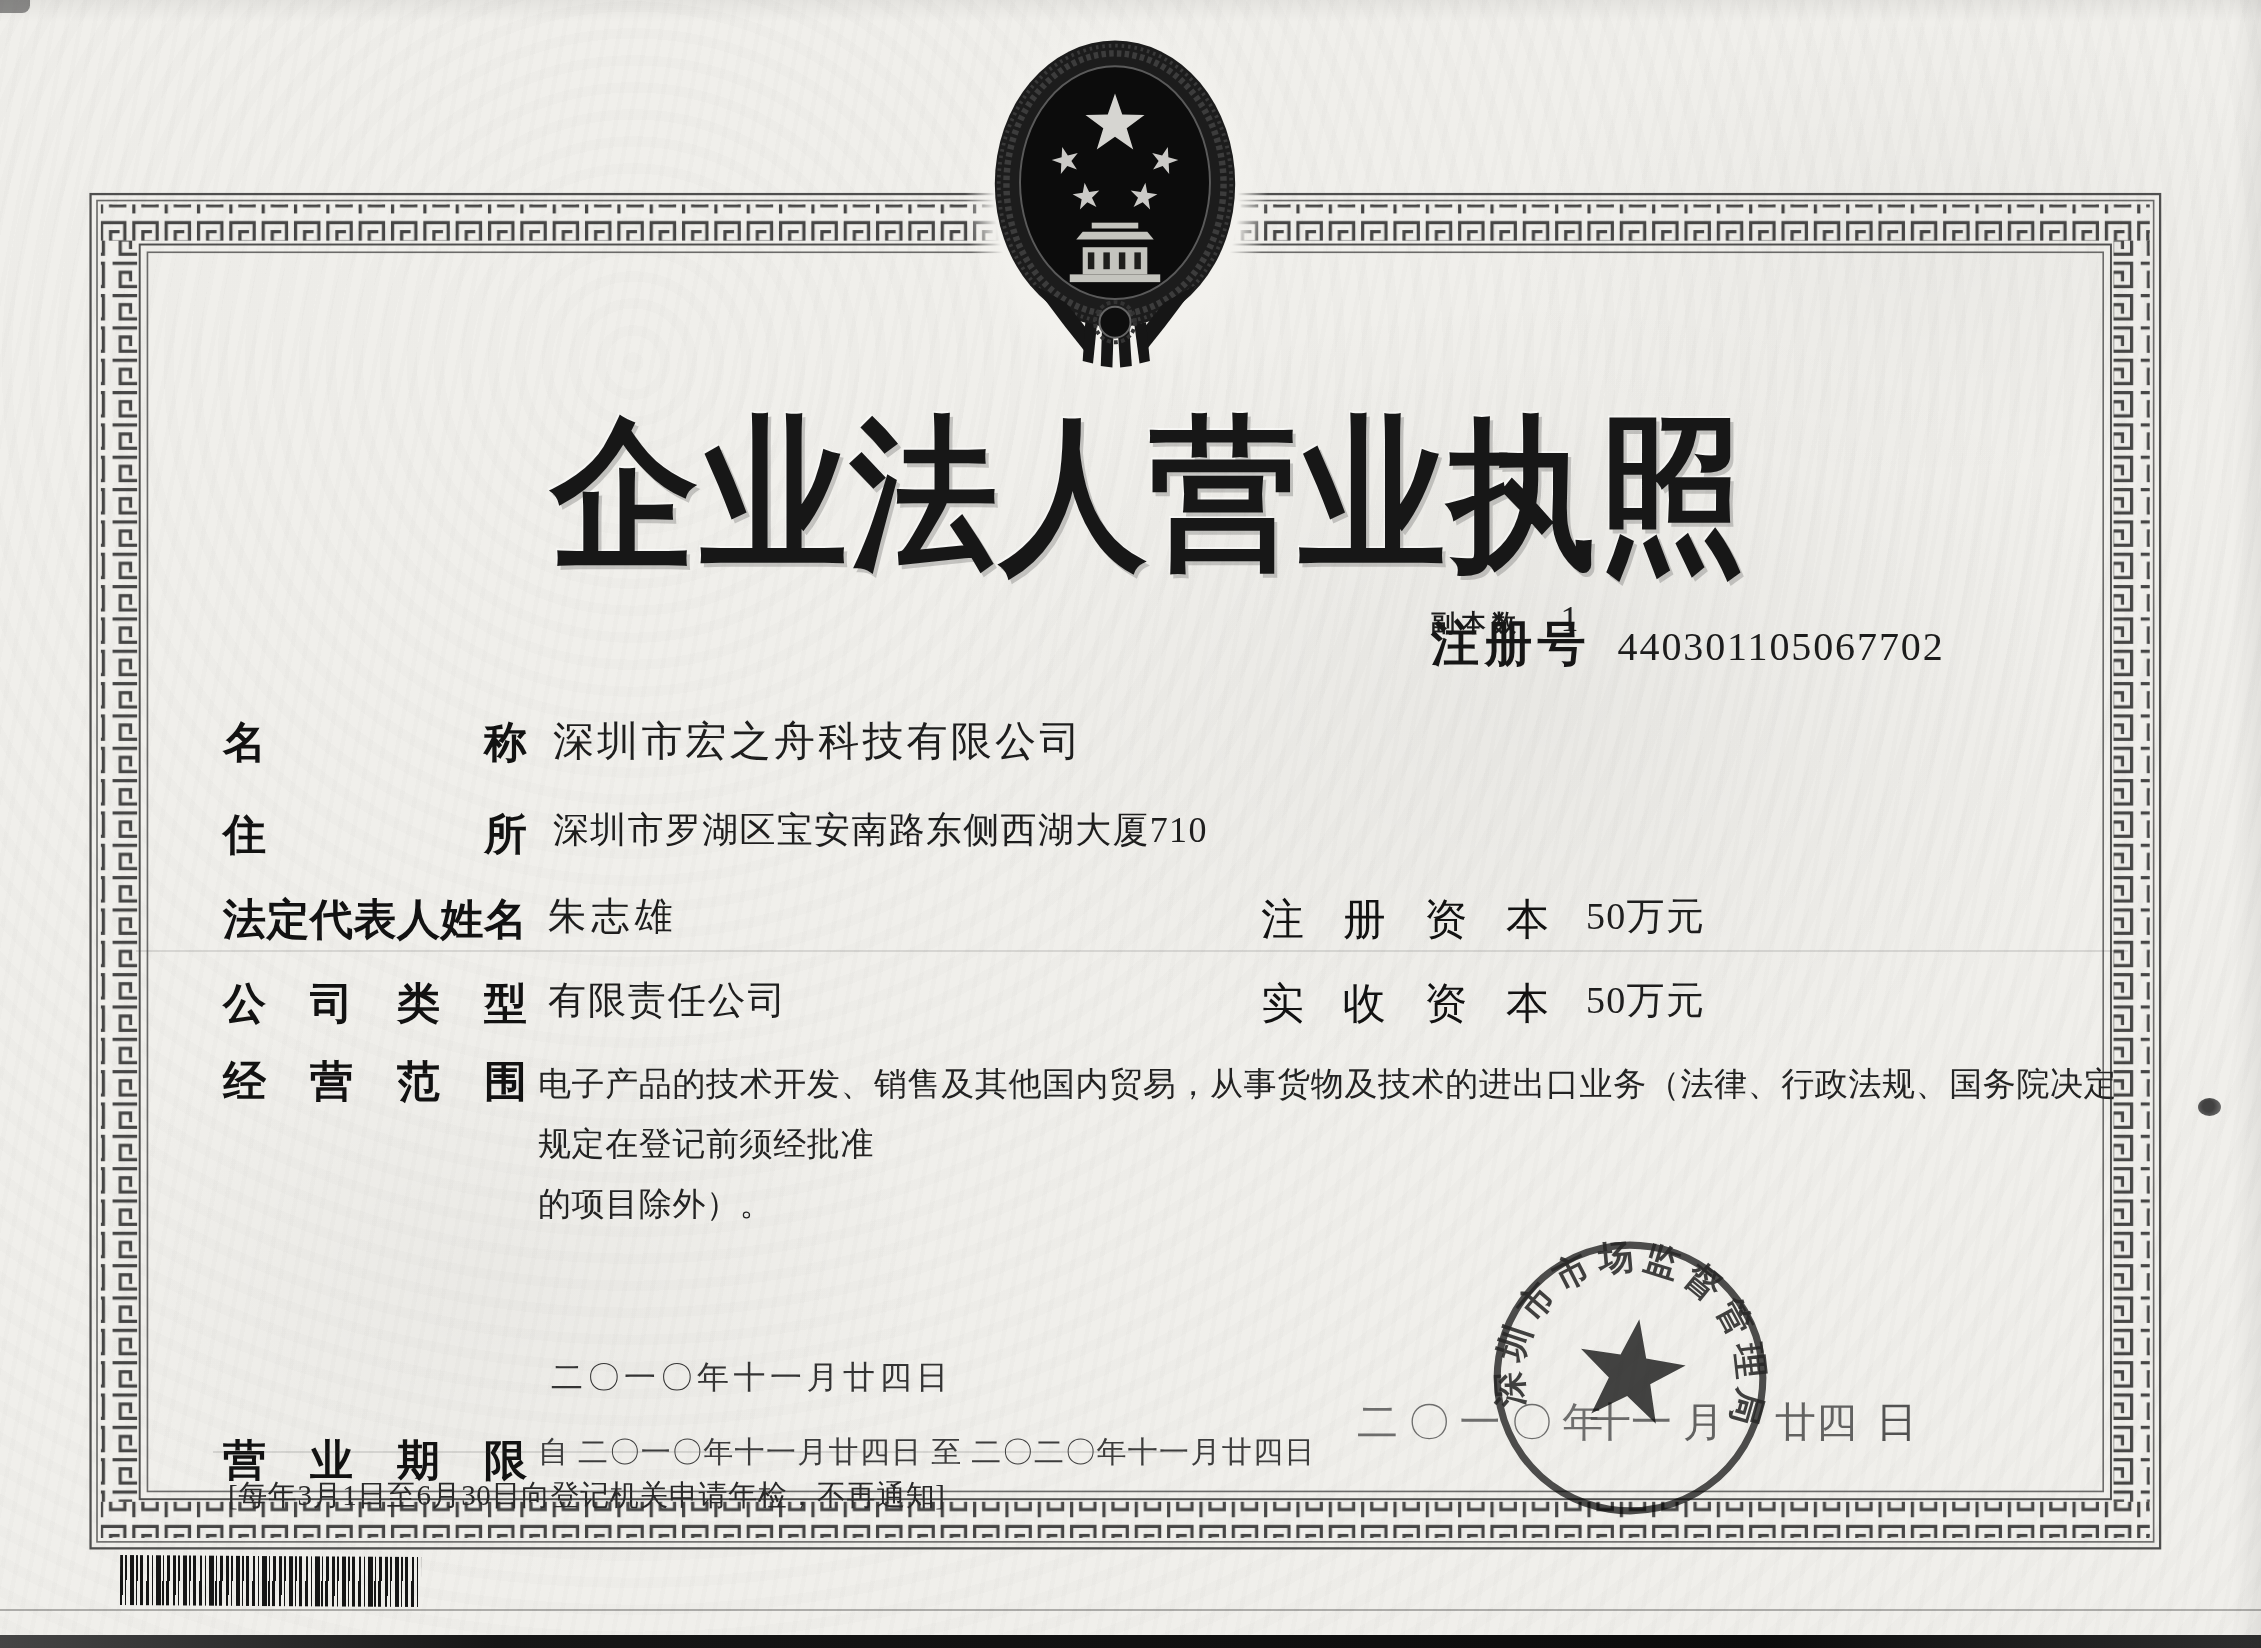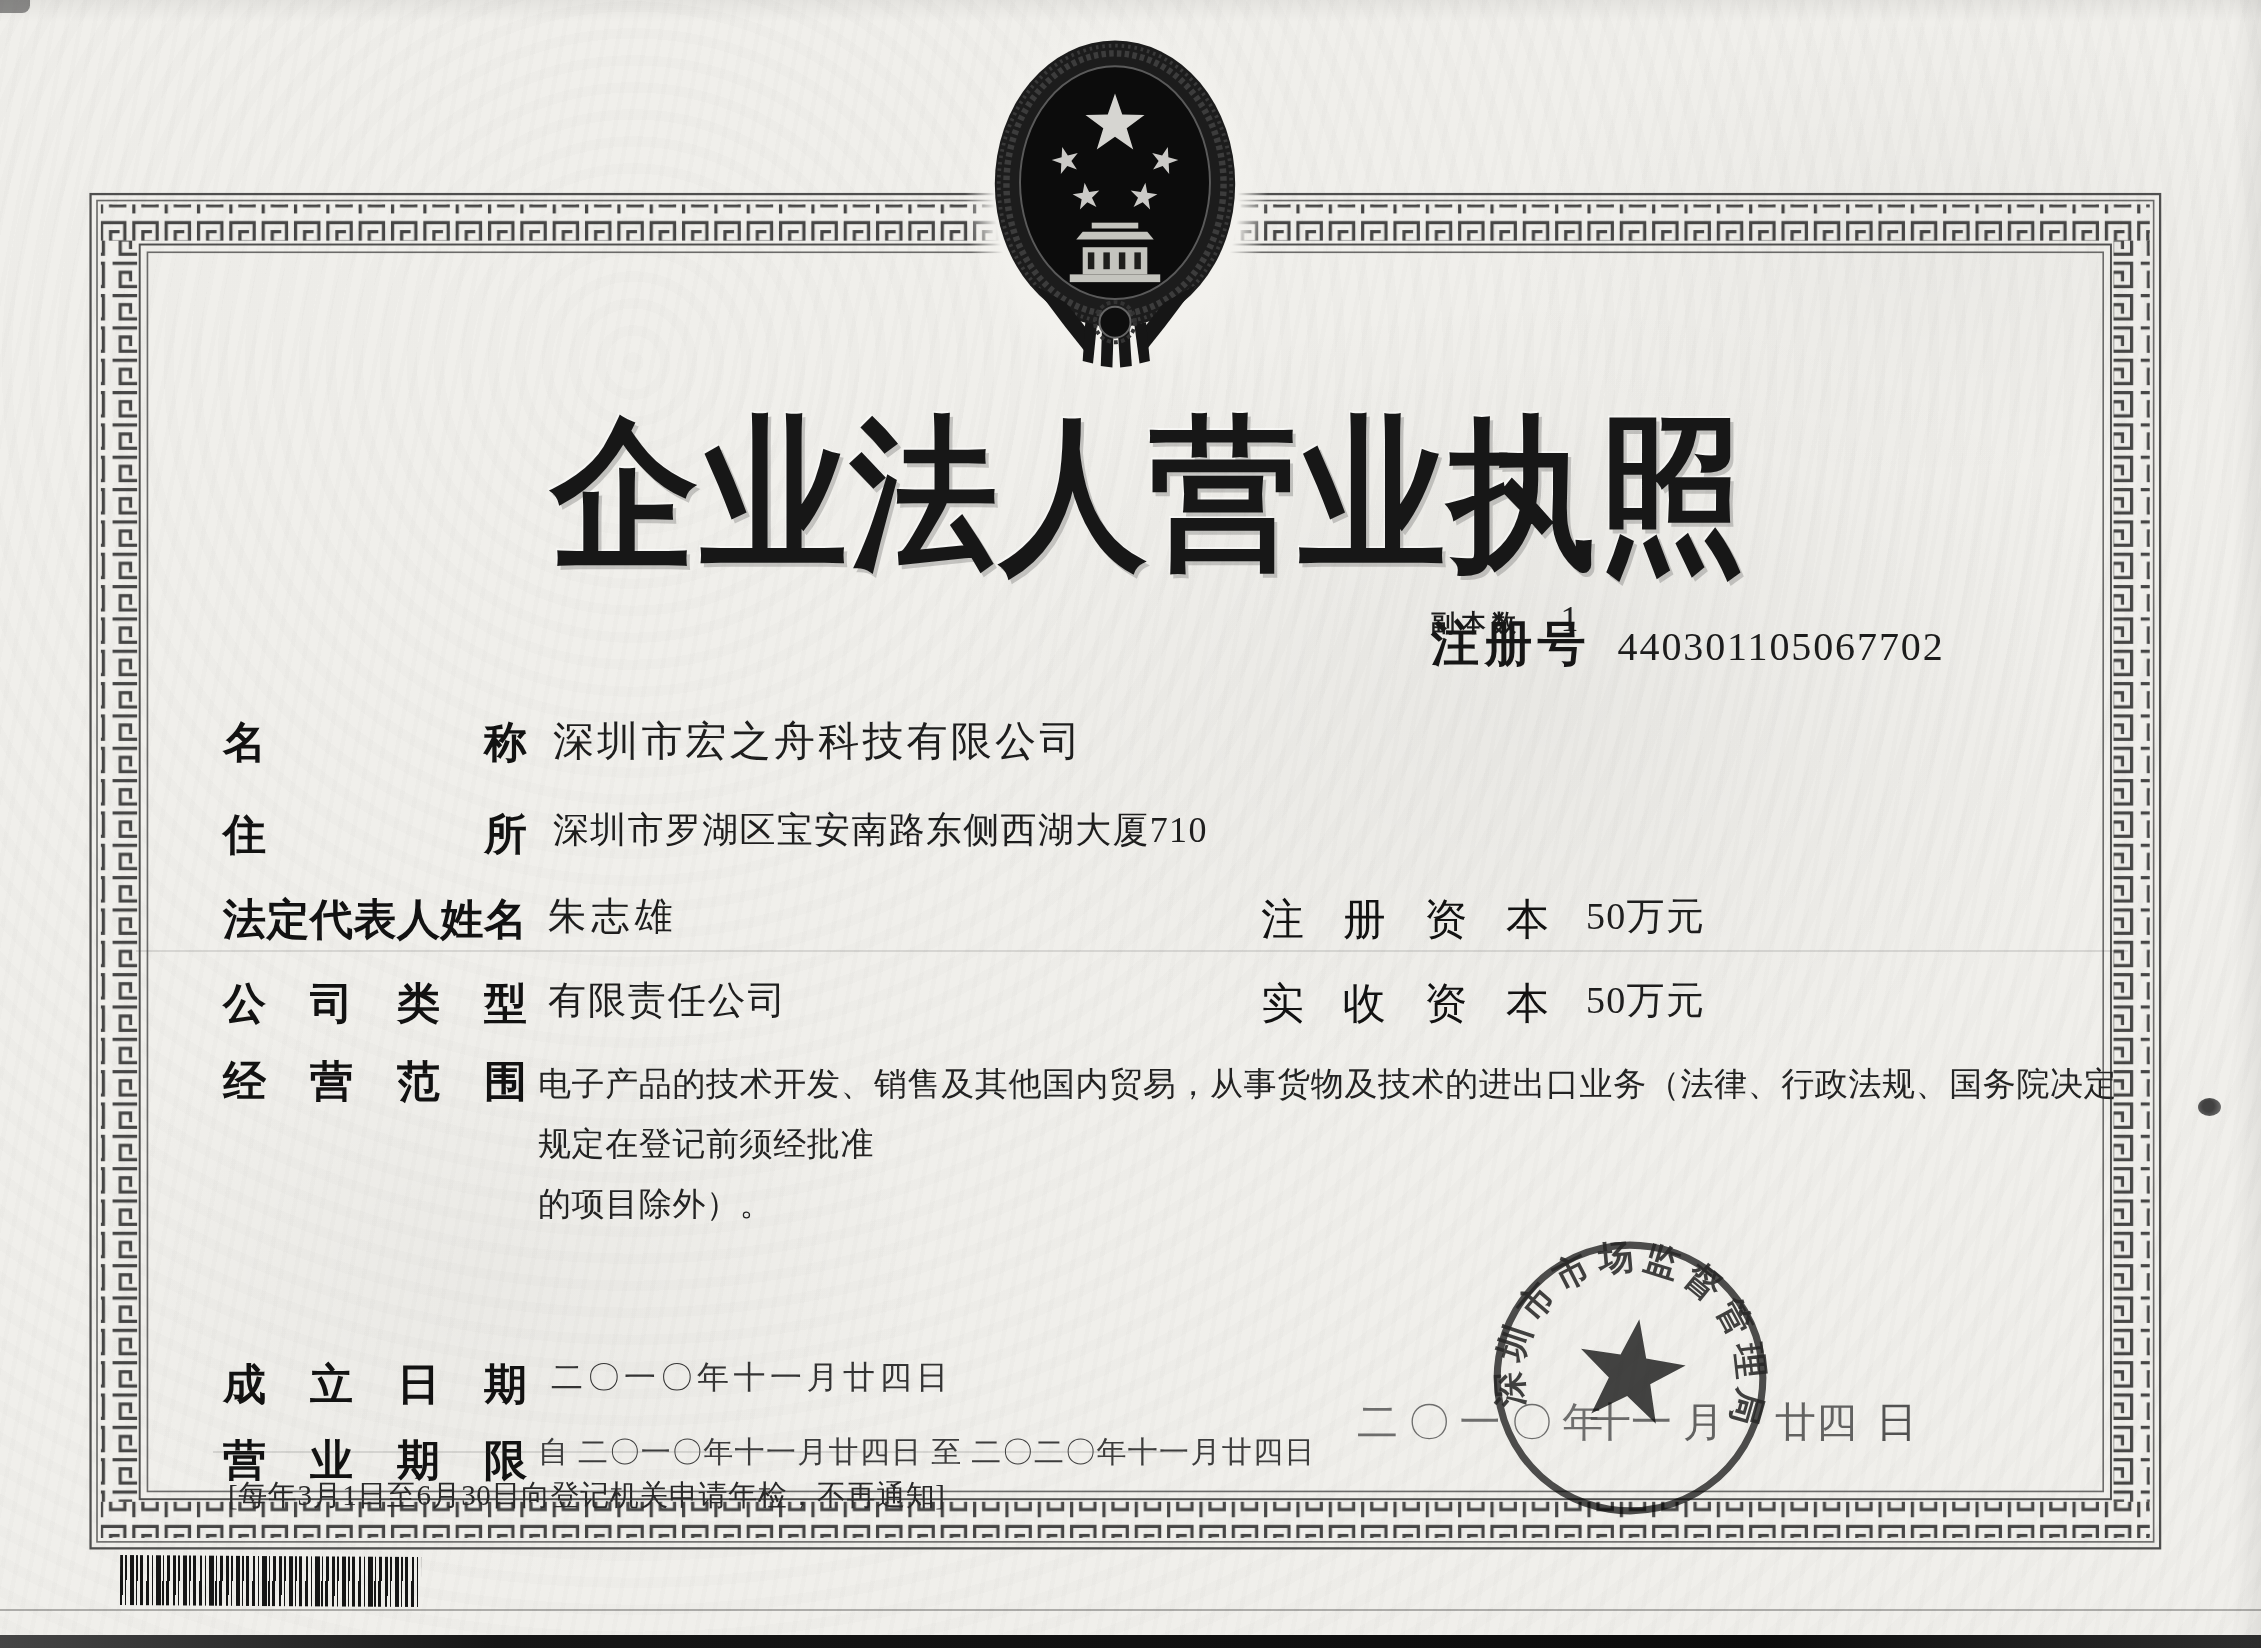--- a/index.html
+++ b/index.html
@@ -180,21 +180,20 @@
     <div class="val">50万元</div>
   </div>
   <div class="row row-scope">
     <div class="lbl">经 营 范 围</div>
     <div class="scope-text">
       <div>电子产品的技术开发、销售及其他国内贸易，从事货物及技术的进出口业务（法律、行政法规、国务院决定规定在登记前须经批准</div>
       <div>的项目除外）。</div>
     </div>
   </div>
   <div class="row row-est">
-    <div class="lbl">成 立 日 期</div>
     <div class="val">二〇一〇年十一月廿四日</div>
   </div>
   <div class="row row-term">
     <div class="lbl">营 业 期 限</div>
     <div class="val">自 二〇一〇年十一月廿四日 至 二〇二〇年十一月廿四日</div>
   </div>
   <div class="abs note">[每年3月1日至6月30日向登记机关申请年检，不再通知]</div>
 
   <div class="abs issue">
     <span class="d0">二〇一〇年</span>

